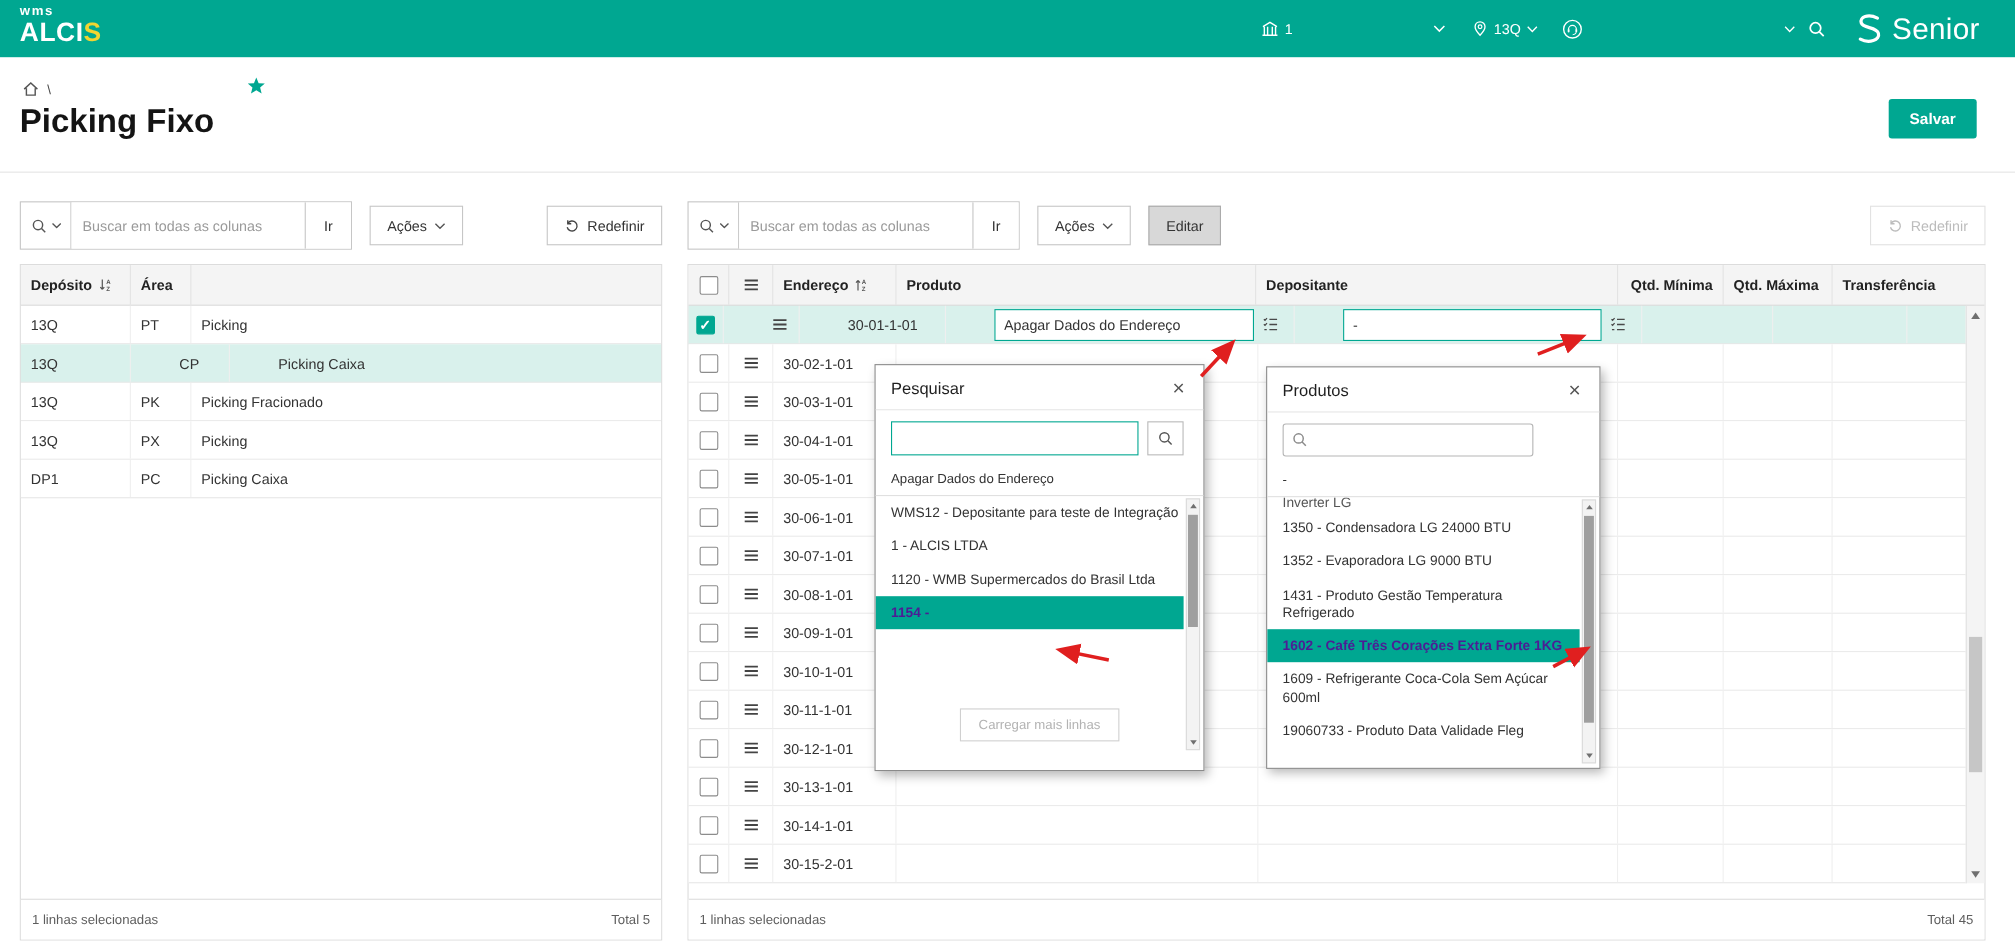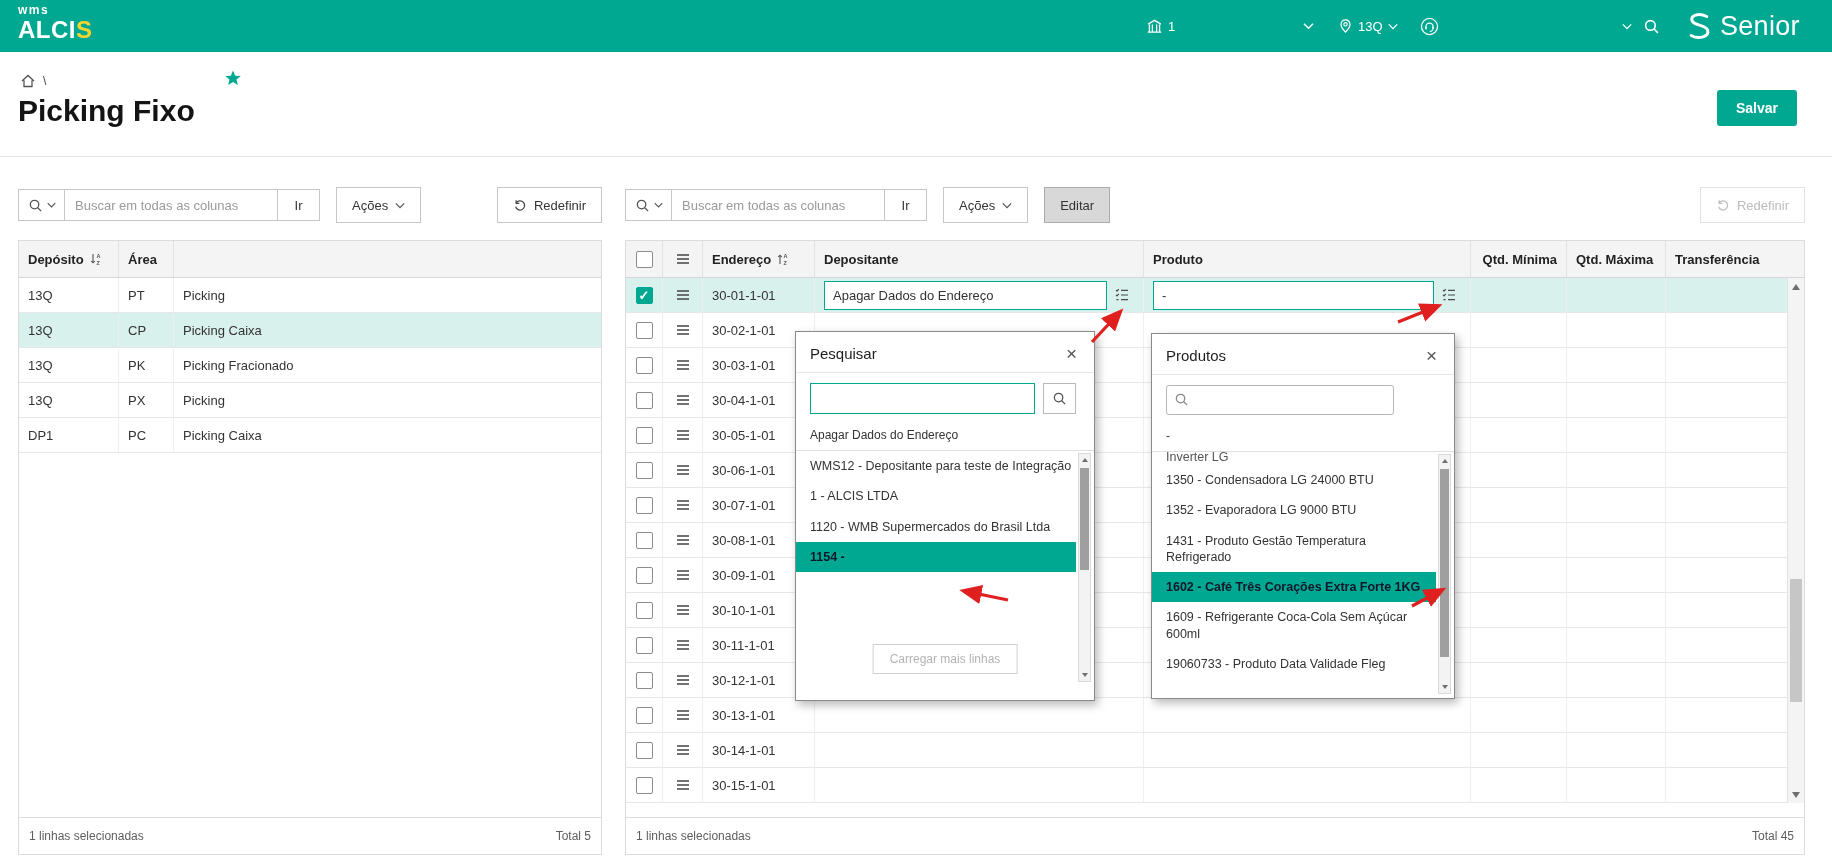--- a/index.html
+++ b/index.html
@@ -20,37 +20,37 @@
 .bc-star { position:absolute; top:69px; left:224px; cursor:pointer; }
 .page-title { position:absolute; top:94px; left:18px; font-size:30px; font-weight:700; color:#141414; }
 .save-btn { position:absolute; left:1717px; top:90px; width:80px; height:36px; background:#00a791; border:none; border-radius:3px; color:#fff; font-size:14px; font-weight:700; font-family:inherit; cursor:pointer; }
 .header-divider { position:absolute; top:156px; left:0; right:0; height:1px; background:#e4e4e4; }
 
 
 .panel { position:absolute; top:187px; }
 .panel.left  { left:18px;  width:584px;  height:668px; }
 .panel.right { left:625px; width:1180px; height:668px; }
 .toolbar { position:absolute; top:0; left:0; right:0; height:36px; display:flex; align-items:center; }
-.search-group { display:flex; align-items:stretch; height:32px; border:1px solid #c6c6c6; background:#fff; }
+.search-group { display:flex; align-items:stretch; height:44px; border:1px solid #c6c6c6; background:#fff; }
 .sg-icon { width:46px; display:flex; align-items:center; justify-content:center; gap:4px; border-right:1px solid #c6c6c6; color:#555; cursor:pointer; }
 .sg-input { width:212px; border:none; outline:none; padding:0 10px; font-size:13px; color:#333; font-family:inherit; }
 .sg-input::placeholder { color:#9a9a9a; }
 .sg-go { width:42px; border:none; border-left:1px solid #c6c6c6; background:#fff; font-size:13px; color:#333; cursor:pointer; font-family:inherit; }
 .btn { height:36px; border:1px solid #c6c6c6; background:#fff; font-size:13px; color:#333; display:inline-flex; align-items:center; justify-content:center; gap:7px; cursor:pointer; padding:0 15px; font-family:inherit; }
 .btn.gray { background:#d8d8d8; border-color:#ababab; }
 .btn.disabled { color:#bcbcbc; border-color:#e2e2e2; cursor:default; }
 .ml16 { margin-left:16px; } .mlauto { margin-left:auto; }
 
 
 .tablebox { position:absolute; top:53px; left:0; right:0; bottom:0; border:1px solid #dcdcdc; background:#fff; }
 .thead { display:flex; height:37px; background:#f4f4f4; border-bottom:1px solid #d6d6d6; font-size:13px; font-weight:700; color:#222; }
 .th { display:flex; align-items:center; gap:5px; padding:0 9px; border-right:1px solid #e3e3e3; overflow:hidden; white-space:nowrap; }
 .trow { display:flex; height:35px; border-bottom:1px solid #e7e7e7; font-size:13px; color:#333; background:#fff; cursor:pointer; }
 .td { display:flex; align-items:center; padding:0 9px; border-right:1px solid #efefef; overflow:hidden; white-space:nowrap; }
-.trow.sel, .trow.edit-row { background:#d9f1ec; }
+.trow.sel, .trow.edit-row { background:#d9f1ec;gap:35px; }
 
 .col-ldep { width:100px; } .col-larea { width:55px; } .col-ldesc { flex:1; border-right:none; }
 
 .col-cb { width:37px; justify-content:center; padding:0; }
 .col-ham { width:40px; justify-content:center; padding:0; }
 .col-end { width:112px; }
 .col-dep { width:329px; }
 .col-prod { width:327px; }
 .col-qmin { width:96px;justify-content:flex-end; }
 .col-qmax { width:99px;text-align:center; }
@@ -88,21 +88,21 @@
 .psearch .sbtn { width:33px; height:31px; border:1px solid #b9b9b9; background:#fff; display:flex; align-items:center; justify-content:center; cursor:pointer; color:#555; }
 .prod-search { margin:10px 14px 9px; position:relative; width:228px; }
 .prod-search input { width:100%; height:30px; border:1px solid #b5b5b5; border-radius:3px; outline:none; padding:0 8px 0 30px; font-size:13px; font-family:inherit; }
 .prod-search .mg { position:absolute; left:8px; top:7px; color:#8a8a8a; }
 .pinned { padding:5px 14px 8px; font-size:12px; color:#333; border-bottom:1px solid #e0e0e0; cursor:pointer; }
 .plist { position:relative; overflow:hidden; }
 .plist.pes { height:235px; }
 .plist.pro { height:246px; }
 .pitems { margin-right:18px; }
 .pitem { padding:7px 4px 7px 14px; font-size:12.5px; color:#333; line-height:1.3; cursor:pointer; }
-.pitem.sel { background:#00a791; color:#0f172a; font-weight:700; white-space:nowrap; overflow:hidden; }
+.pitem.sel { background:#00a791; color:#4c1d95; font-weight:700; white-space:nowrap; overflow:hidden; }
 .pitem.clipped { height:13px; padding-top:0; padding-bottom:0; overflow:hidden; display:flex; align-items:flex-end; color:#555; }
 .load-more { position:absolute; bottom:12px; left:50%; transform:translateX(-50%); border:1px solid #d0d0d0; background:#fff; color:#b3b3b3; font-size:12px; padding:7px 16px; cursor:pointer; font-family:inherit; white-space:nowrap; }
 .pp-scroll { position:absolute; right:3px; top:2px; bottom:4px; width:13px; background:#f3f3f3; border:1px solid #dadada; }
 .pp-btn { position:absolute; left:0; width:11px; height:12px; display:flex; align-items:center; justify-content:center; cursor:pointer; }
 .pp-btn .tri-up { border-left-width:3px; border-right-width:3px; border-bottom-width:4px; }
 .pp-btn .tri-down { border-left-width:3px; border-right-width:3px; border-top-width:4px; }
 .pp-thumb { position:absolute; left:1px; width:9px; background:#9f9f9f; cursor:grab; }
 .pes-thumb { top:14px; height:102px; }
 .pro-thumb { top:14px; height:188px; }
 
@@ -332,25 +332,25 @@
             </svg>
         </div>
         <div class="th col-end">
           <span>Endereço</span>
           <svg width="14" height="14" viewBox="0 0 14 14">
               <path d="M4 12 V3 M4 3 L2.2 5 M4 3 L5.8 5" stroke="#555" stroke-width="1.1" fill="none"></path>
               <text x="7.5" y="6" font-size="5.5" fill="#555">A</text>
               <text x="7.5" y="12.5" font-size="5.5" fill="#555">Z</text>
             </svg>
         </div>
+        <div class="th col-prod">
+            <span>Produto</span>
+          </div>
         <div class="th col-dep">
             <span>Depositante</span>
-          </div>
-        <div class="th col-prod">
-            <span>Produto</span>
           </div>
         <div class="th col-qmin">
             <span>Qtd. Mínima</span>
           </div>
         <div class="th col-qmax">
             <span>Qtd. Máxima</span>
           </div>
         <div class="th col-trans">
             <span>Transferência</span>
           </div>
@@ -603,21 +603,21 @@
   </div>
             <div class="trow">
     <div class="td col-cb">
                 <span class="cb"></span>
               </div>
     <div class="td col-ham">
       <svg width="14" height="12" viewBox="0 0 14 12">
                   <path d="M1 2 H13 M1 6 H13 M1 10 H13" stroke="#444" stroke-width="1.6"></path>
                 </svg>
     </div>
-    <div class="td col-end">30-15-1-01</div>
+    <div class="td col-end">30-15-2-01</div>
     <div class="td col-dep"></div>
     <div class="td col-prod"></div>
     <div class="td col-qmin"></div>
     <div class="td col-qmax"></div>
     <div class="td col-trans"></div>
   </div>
           </div>
       </div>
 
       <div class="vscroll">

